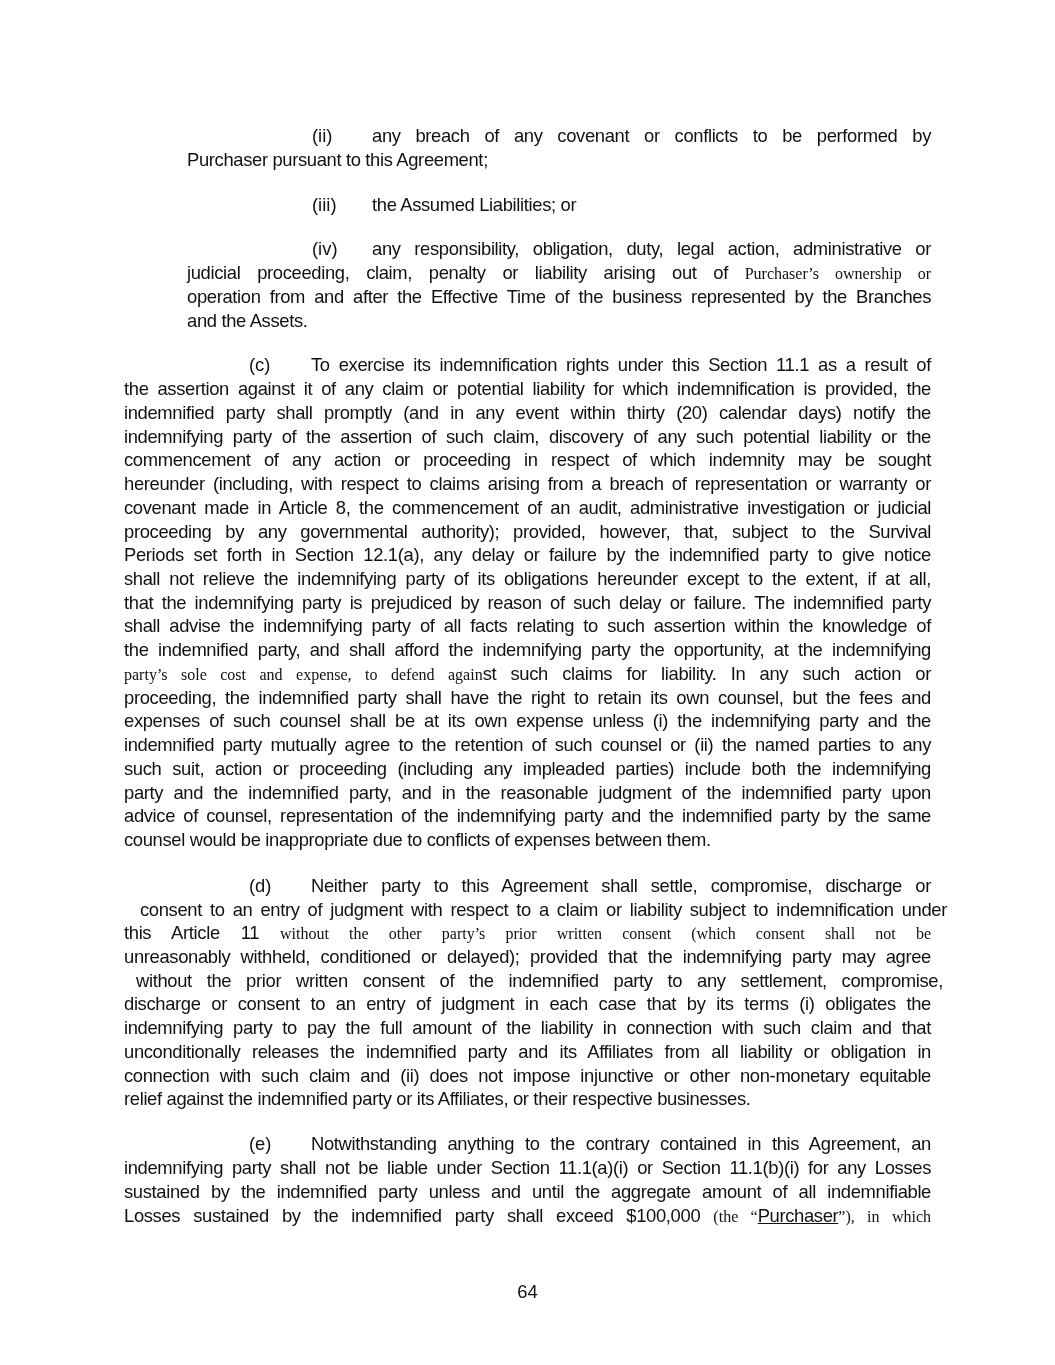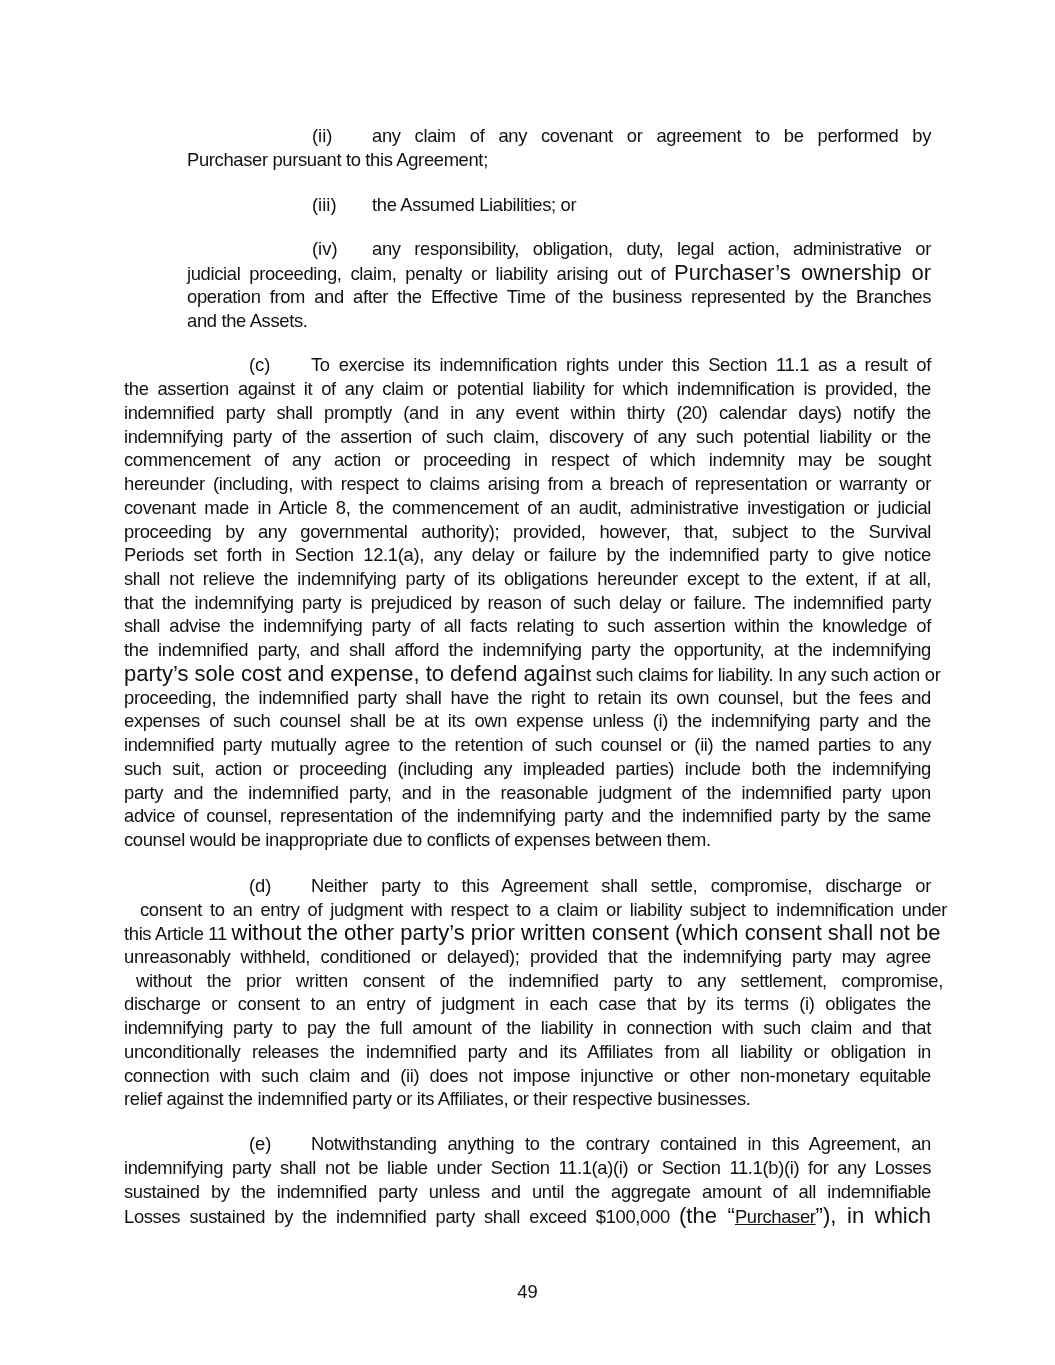--- a/index.html
+++ b/index.html
@@ -10,35 +10,35 @@
     font-family: "Liberation Sans", sans-serif;
     font-size: 18.4px;
   }
   .para { position: absolute; }
   .line {
     display: block; height: 23.7px; line-height: 23.7px;
     white-space: nowrap; text-align: justify; text-align-last: justify;
     letter-spacing: -0.35px;
   }
   .line.last { text-align-last: left; }
-  .serif { font-family: Liberation Sans, sans-serif; font-size: 22px; letter-spacing: 0; }
+  .serif { font-family: Liberation Serif, serif; font-size: 16px; letter-spacing: 0; }
   .u { text-decoration: underline; }
   .page-number {
     position: absolute; left: 0; width: 1055px; top: 1280px;
     text-align: center; font-size: 18.4px; line-height: 24px;
   }
 </style>
 </head>
 <body>
 
 <div class="page">
 
   <div>
     <span class="para" style="left:312px;top:124px;line-height:23.7px;">(ii)</span>
-    <span class="para line" style="left:372px;top:124px;width:559px;">any claim of any covenant or agreement to be performed by</span>
+    <span class="para line" style="left:372px;top:124px;width:559px;">any breach of any covenant or conflicts to be performed by</span>
     <span class="para line last" style="left:187px;top:148px;width:744px;">Purchaser pursuant to this Agreement;</span>
   </div>
 
   <div>
     <span class="para" style="left:312px;top:193px;line-height:23.7px;">(iii)</span>
     <span class="para line last" style="left:372px;top:193px;width:559px;">the Assumed Liabilities; or</span>
   </div>
 
   <div>
     <span class="para" style="left:312px;top:237px;line-height:23.7px;text-align:center;">(iv)</span>
@@ -88,14 +88,14 @@
   </div>
 
   <div>
     <span class="para" style="left:249px;top:1132px;line-height:23.7px;">(e)</span>
     <span class="para line" style="left:311px;top:1132px;width:620px;">Notwithstanding anything to the contrary contained in this Agreement, an</span>
     <span class="para line" style="left:124px;top:1156px;width:807px;">indemnifying party shall not be liable under Section 11.1(a)(i) or Section 11.1(b)(i) for any Losses</span>
     <span class="para line" style="left:124px;top:1180px;width:807px;">sustained by the indemnified party unless and until the aggregate amount of all indemnifiable</span>
     <span class="para line" style="left:124px;top:1204px;width:807px;"><span>Losses sustained by the indemnified party shall exceed $100,000 </span><span class="serif">(the “</span><span class="u">Purchaser</span><span class="serif">”), in which</span></span>
   </div>
 
-  <div class="page-number">49</div>
+  <div class="page-number">64</div>
 </div>
 
 </body></html>

